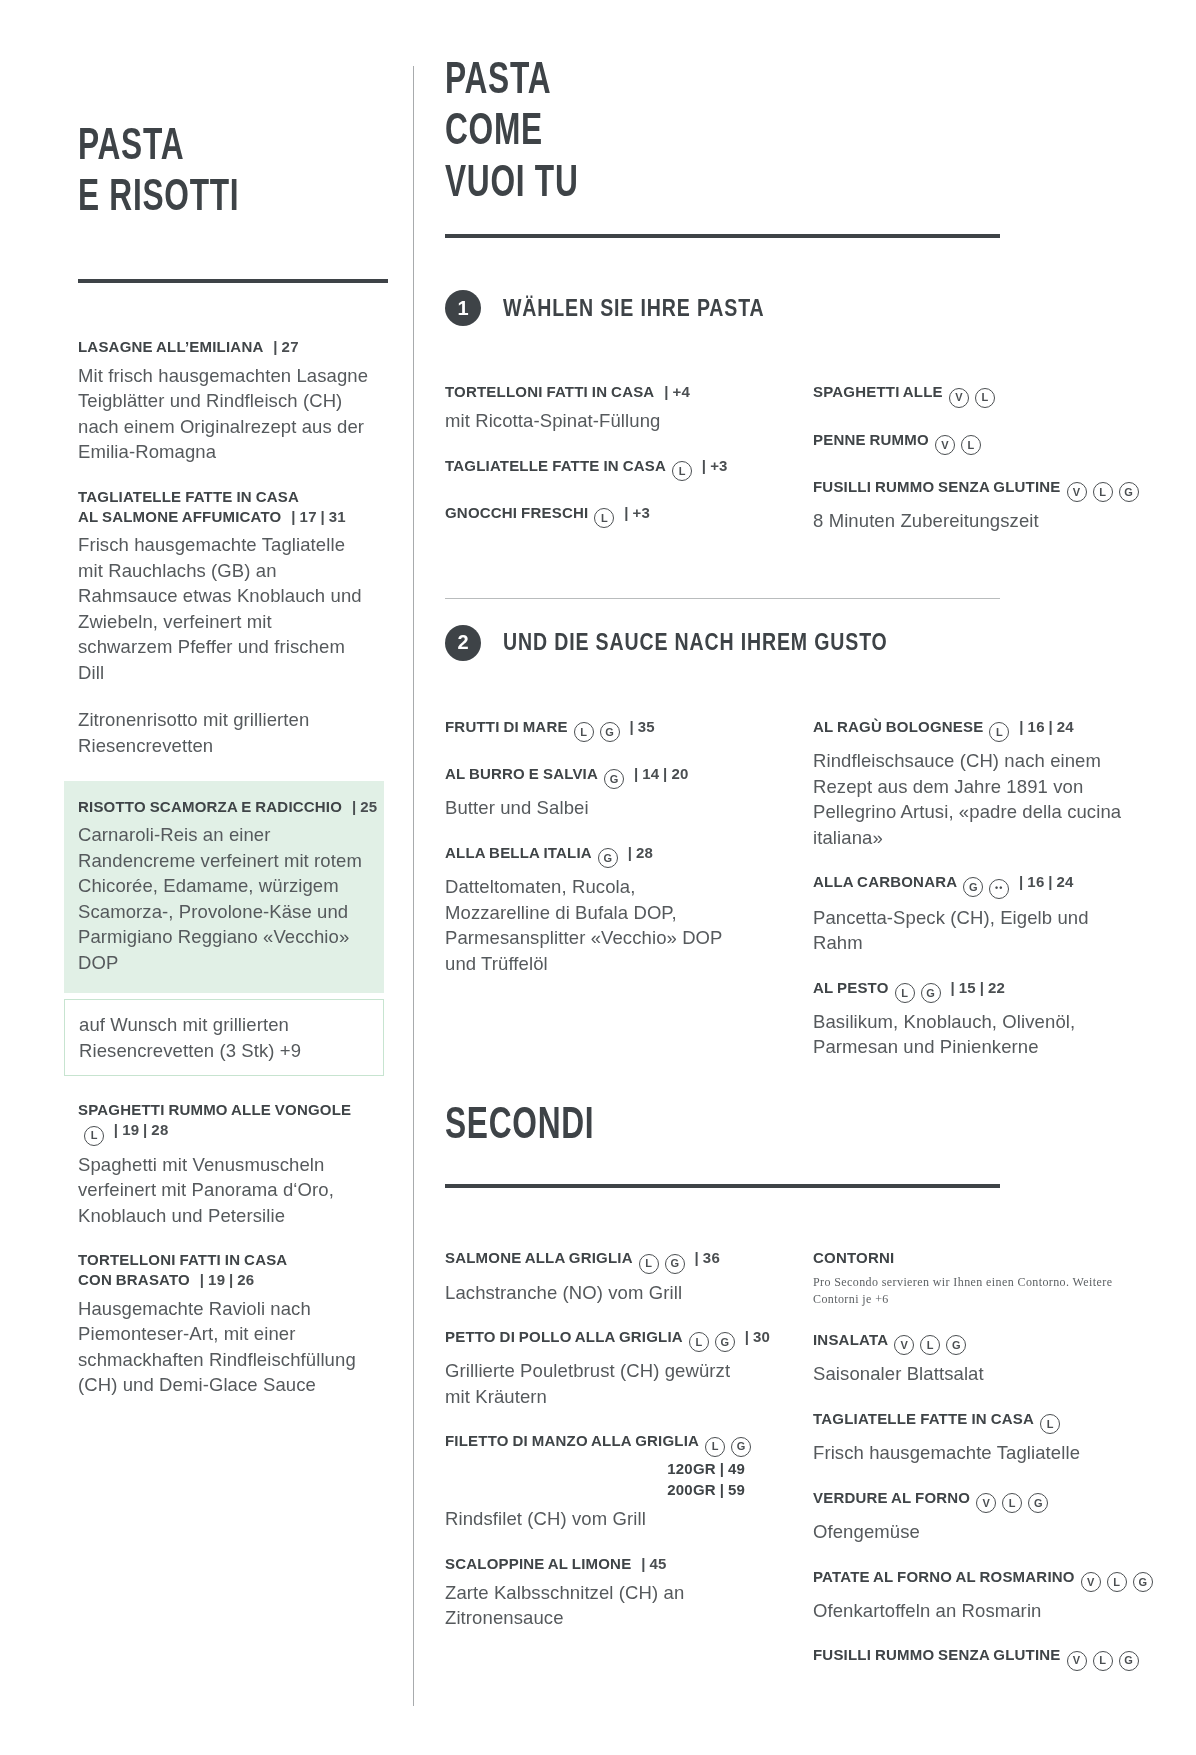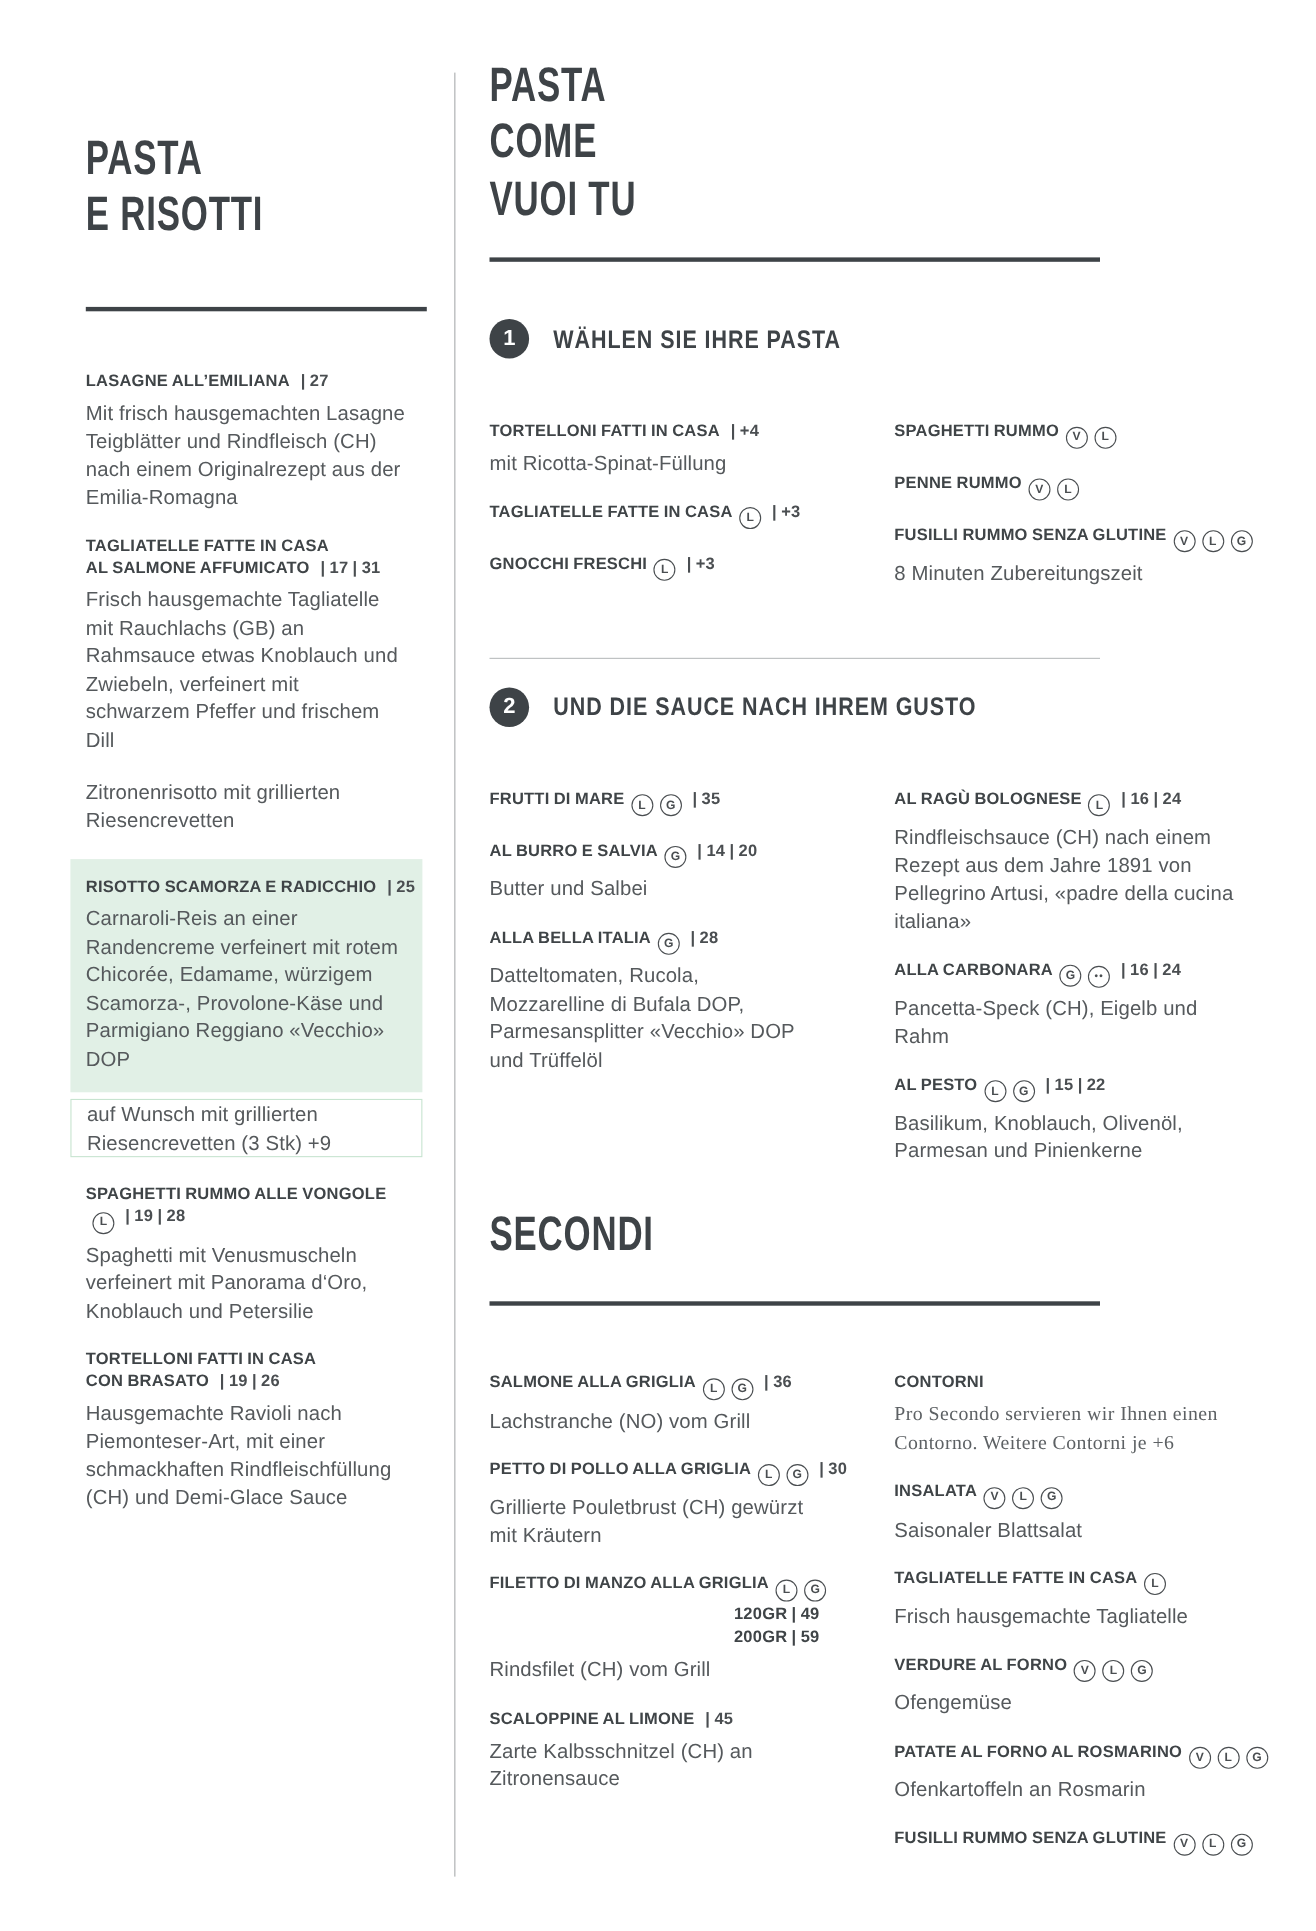--- a/index.html
+++ b/index.html
@@ -39,25 +39,25 @@
               letter-spacing:0.2px;word-spacing:-0.5px;white-space:nowrap;}
   .item-title .tt{white-space:nowrap;}
   .bold-line{margin-top:2px;text-align:right;}
   .price{margin-left:6px;color:#4a4e51;}
   .icon{display:inline-flex;align-items:center;justify-content:center;width:20px;height:20px;
         border:1.5px solid #4a4e51;border-radius:50%;font-size:11px;font-weight:700;color:#4a4e51;
         vertical-align:-4px;margin-left:6px;box-sizing:border-box;letter-spacing:0;}
   .icon-dots::before{content:"\2022\2022";font-size:9px;letter-spacing:1px;line-height:1;position:relative;top:-0.5px;}
   .item-desc{margin:6px 0 0 0;font-size:18.5px;line-height:1.38;color:#55595c;
              font-weight:400;letter-spacing:0.1px;}
-  .item-desc.serif{font-family:"Liberation Serif","DejaVu Serif",serif;font-size:18px;
+  .item-desc.serif{font-family:"Liberation Serif","DejaVu Serif",serif;font-size:12px;
                    color:#5d6164;letter-spacing:0.4px;line-height:1.42;}
 
   .item.highlighted{background:#e1f0e6;margin:0 -14px 6px -14px;padding:16px 14px 18px 14px;}
-  .note-box{background:#ffffff;border:1px solid #c7e4d0;margin:0 -14px 24px -14px;padding:0 14px;}
+  .note-box{background:#ffffff;border:1px solid #c7e4d0;margin:0 -14px 24px -14px;padding:12px 14px;}
   .note-box .item-desc{margin:0;}
 
   .secondi-title{margin-top:15px;}
   .right-block .rule.secondi-rule{margin-top:36px;}
   .cols.secondi-cols{margin-top:60px;}
 </style>
 </head>
 <body>
 
 <div class="page">
@@ -121,21 +121,21 @@
           </div>
           <div class="item">
             <div class="item-title"><span class="tt">TAGLIATELLE FATTE IN CASA</span><span class="icon">L</span><span class="tt price"> | +3</span></div>
           </div>
           <div class="item">
             <div class="item-title"><span class="tt">GNOCCHI FRESCHI</span><span class="icon">L</span><span class="tt price"> | +3</span></div>
           </div>
         </div>
       <div class="col-b">
           <div class="item">
-            <div class="item-title"><span class="tt">SPAGHETTI RUMMO</span><span class="icon">V</span><span class="icon">L</span></div>
+            <div class="item-title"><span class="tt">SPAGHETTI ALLE</span><span class="icon">V</span><span class="icon">L</span></div>
           </div>
           <div class="item">
             <div class="item-title"><span class="tt">PENNE RUMMO</span><span class="icon">V</span><span class="icon">L</span></div>
           </div>
           <div class="item">
             <div class="item-title"><span class="tt">FUSILLI RUMMO SENZA GLUTINE</span><span class="icon">V</span><span class="icon">L</span><span class="icon">G</span></div>
             <p class="item-desc">8 Minuten Zubereitungszeit</p>
           </div>
         </div>
     </div>

